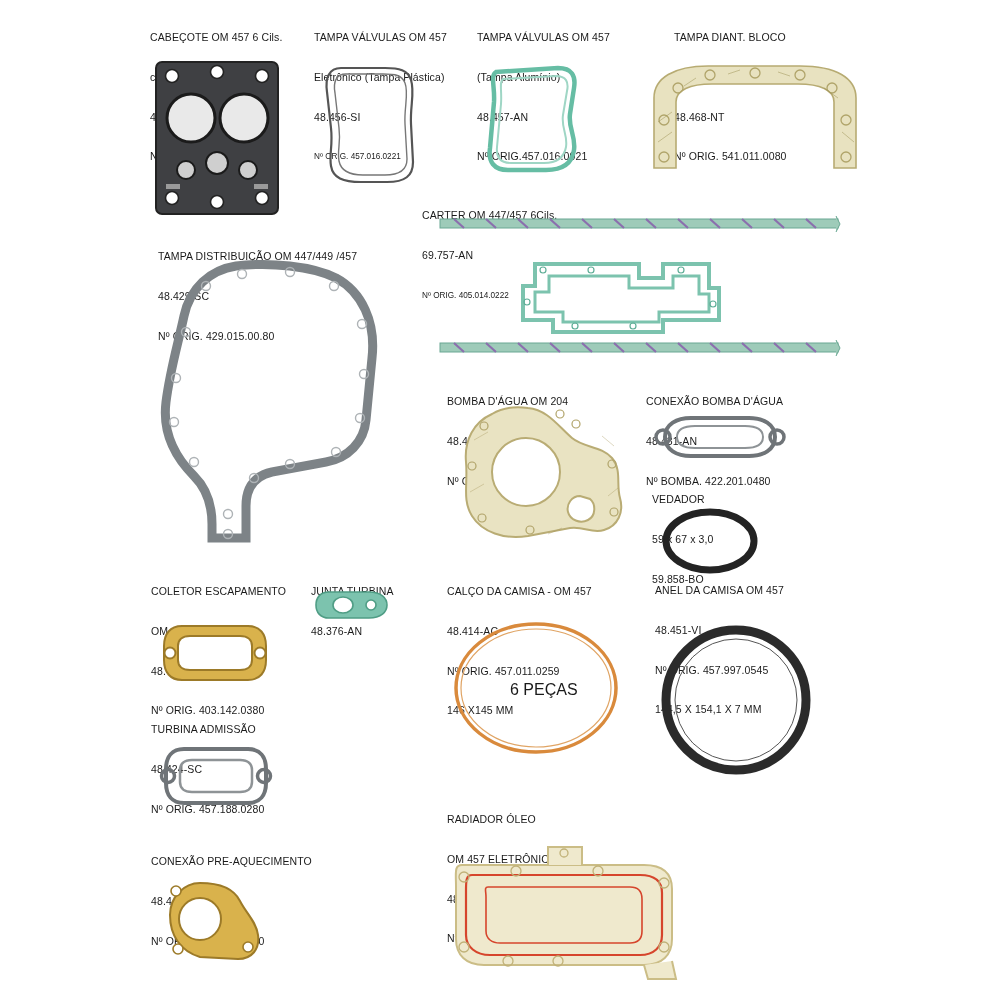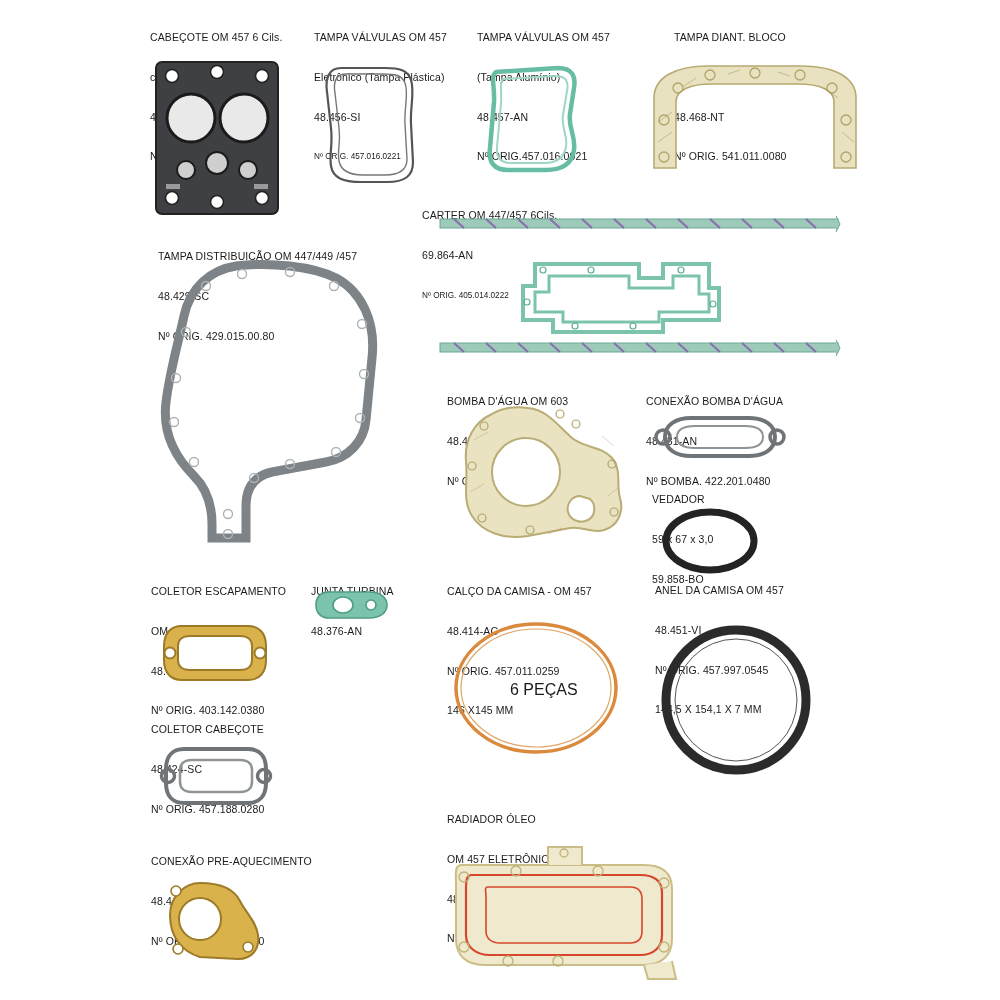--- a/index.html
+++ b/index.html
@@ -46,32 +46,32 @@
 
   <div class="lbl" style="left:646px;top:5px;margin-left:28px;">
     <div>TAMPA DIANT. BLOCO</div>
     <div>OM 457</div>
     <div>48.468-NT</div>
     <div>Nº ORIG. 541.011.0080</div>
   </div>
 
   <div class="lbl" style="left:422px;top:183px;">
     <div>CARTER OM 447/457 6Cils.</div>
-    <div>69.864-AN</div>
+    <div>69.757-AN</div>
     <div class="sm">Nº ORIG. 405.014.0222</div>
   </div>
 
   <div class="lbl" style="left:151px;top:224px;margin-left:7px;">
     <div>TAMPA DISTRIBUIÇÃO OM 447/449 /457</div>
     <div>48.429-SC</div>
     <div>Nº ORIG. 429.015.00.80</div>
   </div>
 
   <div class="lbl" style="left:447px;top:369px;">
-    <div>BOMBA D'ÁGUA OM 603</div>
+    <div>BOMBA D'ÁGUA OM 204</div>
     <div>48.443-NT</div>
     <div>Nº ORIG.457.201.0080</div>
   </div>
 
   <div class="lbl" style="left:646px;top:369px;">
     <div>CONEXÃO BOMBA D'ÁGUA</div>
     <div>48.431-AN</div>
     <div>Nº BOMBA. 422.201.0480</div>
   </div>
 
@@ -101,21 +101,21 @@
   </div>
 
   <div class="lbl" style="left:655px;top:558px;">
     <div>ANEL DA CAMISA OM 457</div>
     <div>48.451-VI</div>
     <div>Nº ORIG. 457.997.0545</div>
     <div>144,5 X 154,1 X 7 MM</div>
   </div>
 
   <div class="lbl" style="left:151px;top:697px;">
-    <div>COLETOR CABEÇOTE</div>
+    <div>TURBINA ADMISSÃO</div>
     <div>48.424-SC</div>
     <div>Nº ORIG. 457.188.0280</div>
   </div>
 
   <div class="lbl" style="left:151px;top:829px;">
     <div>CONEXÃO PRE-AQUECIMENTO</div>
     <div>48.442-NT</div>
     <div>Nº ORIG. 460.201.0080</div>
   </div>
 

